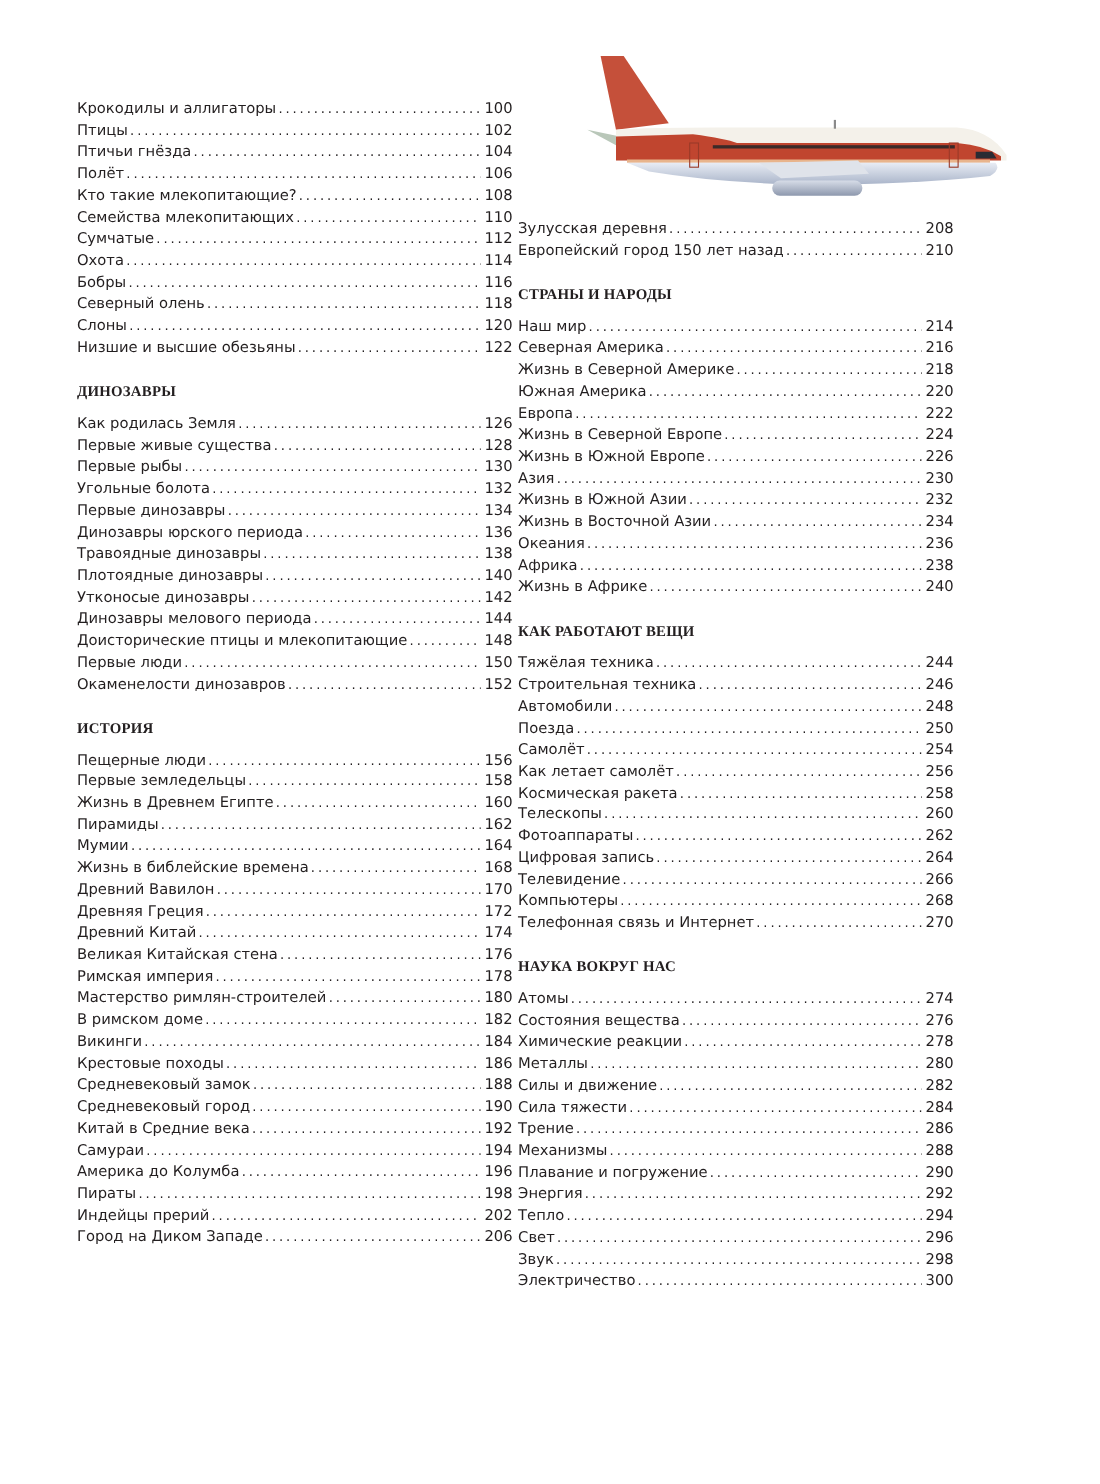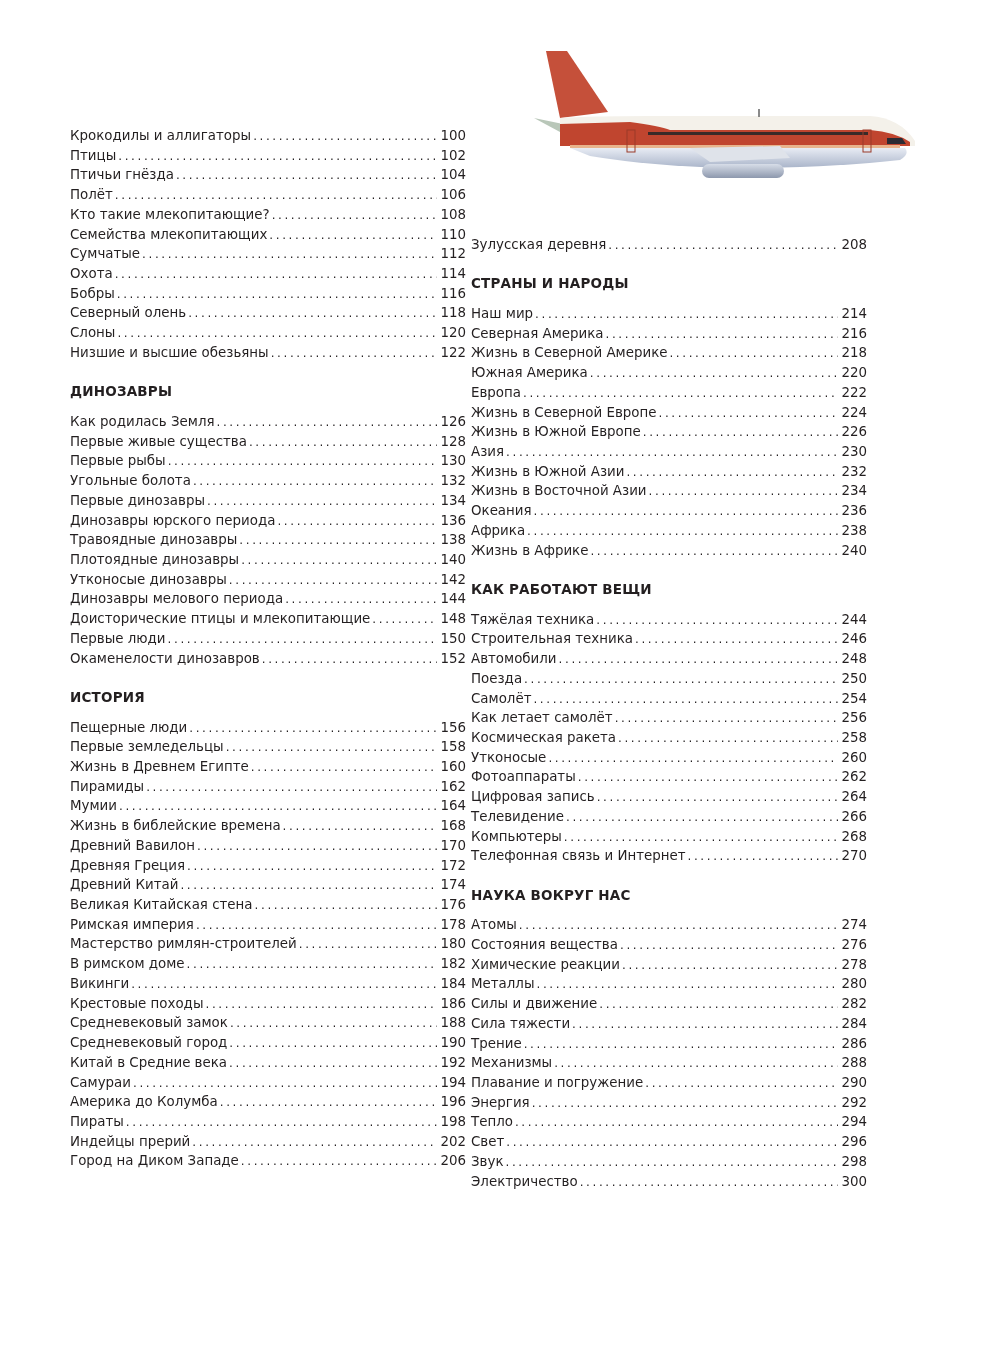--- a/index.html
+++ b/index.html
@@ -1,23 +1,23 @@
 <!DOCTYPE html>
 <html><head>
 <meta charset="utf-8">
 <style>
   html, body { margin: 0; padding: 0; background: #ffffff; }
   body { width: 1000px; height: 1349px; position: relative; overflow: hidden;
          font-family: "DejaVu Sans", "Liberation Sans", sans-serif; color: #231f20; }
-  .col { position: absolute; width: 396px; margin-top: 36px; }
+  .col { position: absolute; width: 396px; }
   #col-left { left: 70px; top: 90px; }
   #col-right { left: 471px; top: 199px; }
   .section { margin: 0; }
   .section-title { font-weight: bold; font-size: 13.5px; letter-spacing: 0.2px;
-                   height: 19.7px; line-height: 19.7px; margin: 0 0 9.9px 0; }
+                   height: 19.7px; line-height: 19.7px; margin: 0 0 9.9px 0; font-family: Liberation Serif, serif; }
   .entry { display: flex; align-items: baseline; height: 19.73px; line-height: 19.73px;
            font-size: 13.4px; white-space: nowrap; }
   .entry .t { flex: 0 0 auto; }
   .entry .dots { flex: 1 1 auto; overflow: hidden; margin: 0 3px 0 2px; letter-spacing: 2.6px;
                  color: #231f20; font-size: 12px; }
   .entry .dots::before { content: "........................................................................................................................"; }
   .entry .p { flex: 0 0 auto; text-align: right; }
   .gap { height: 19.73px; }
   #plane { position: absolute; left: 530px; top: 46px; width: 395px; height: 140px; }
 </style>
@@ -320,20 +320,25 @@
   </div>
 </div>
 
 <div id="col-right" class="col">
   <div class="section">
     <div class="entry">
         <span class="t">Зулусская деревня</span>
         <span class="dots"></span>
         <span class="p">208</span>
       </div>
+    <div class="entry">
+        <span class="t">Европейский город 150 лет назад</span>
+        <span class="dots"></span>
+        <span class="p">210</span>
+      </div>
   </div>
   <div class="gap"></div>
 
   <div class="section">
     <div class="section-title">СТРАНЫ И НАРОДЫ</div>
     <div class="entry">
         <span class="t">Наш мир</span>
         <span class="dots"></span>
         <span class="p">214</span>
       </div>
@@ -431,21 +436,21 @@
         <span class="t">Как летает самолёт</span>
         <span class="dots"></span>
         <span class="p">256</span>
       </div>
     <div class="entry">
         <span class="t">Космическая ракета</span>
         <span class="dots"></span>
         <span class="p">258</span>
       </div>
     <div class="entry">
-        <span class="t">Утконосые</span>
+        <span class="t">Телескопы</span>
         <span class="dots"></span>
         <span class="p">260</span>
       </div>
     <div class="entry">
         <span class="t">Фотоаппараты</span>
         <span class="dots"></span>
         <span class="p">262</span>
       </div>
     <div class="entry">
         <span class="t">Цифровая запись</span>

